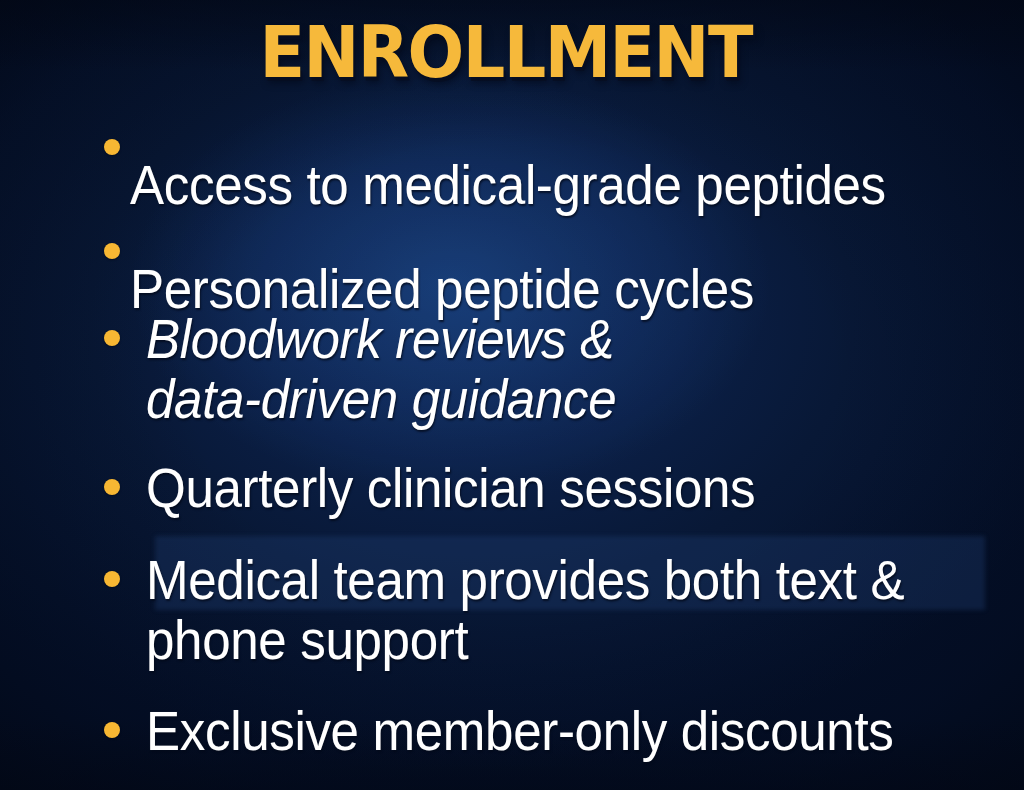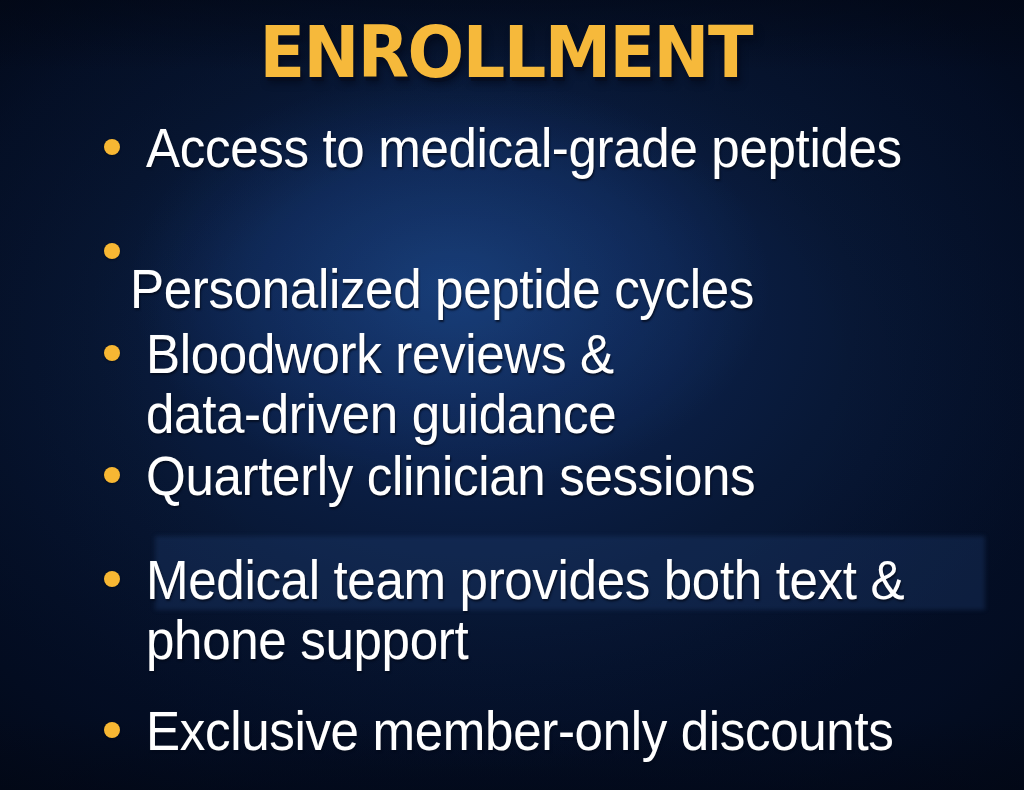--- a/index.html
+++ b/index.html
@@ -135,24 +135,24 @@
     letter-spacing: -0.4px;
     transform: scaleX(0.93);
     transform-origin: 0 50%;
     white-space: pre-line;
     text-shadow:
       1px 2px 2px rgba(3, 10, 26, 0.75),
       0 0 1px rgba(255,255,255,0.25);
   }
 
   
-  .row-1 { top: 118px; }
+  .row-1 { top: 118px; flex-direction: column; }
   .row-2 { top: 222px; flex-direction: column; }
-  .row-3 { top: 324px; }
-  .row-4 { top: 446px; }
+  .row-3 { top: 309px; font-style: italic; }
+  .row-4 { top: 458px; }
   .row-5 { top: 550px; justify-content: space-between; }
   .row-6 { top: 701px; text-align: center; }
 </style>
 </head>
 <body>
 
 <div id="slide">
 
   <div class="bg-base"></div>
   <div class="bg-glow"></div>

